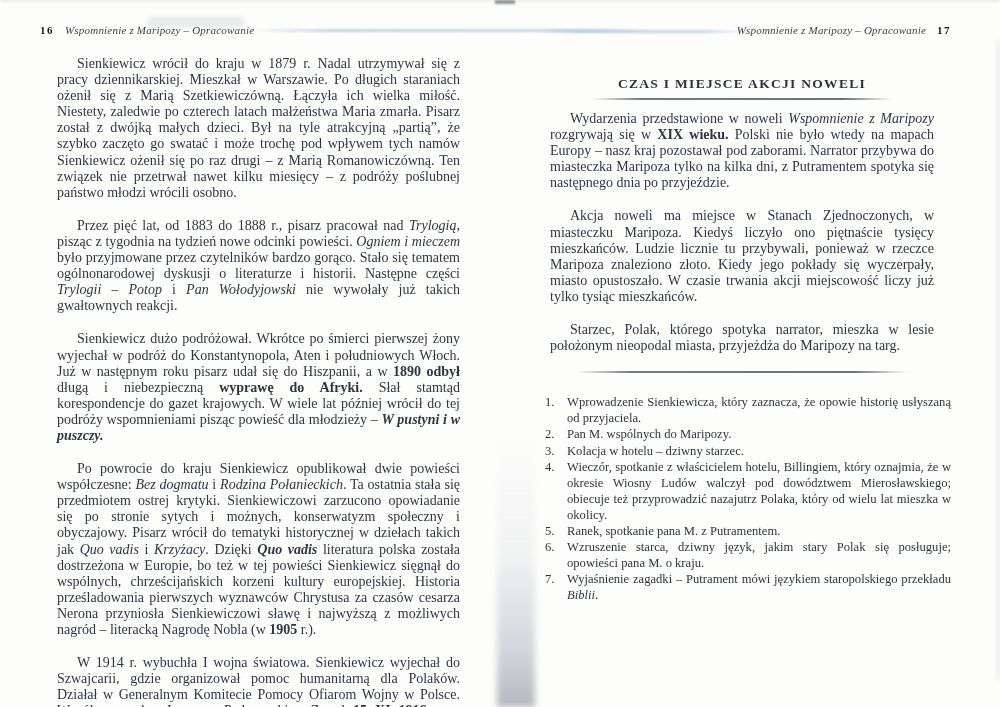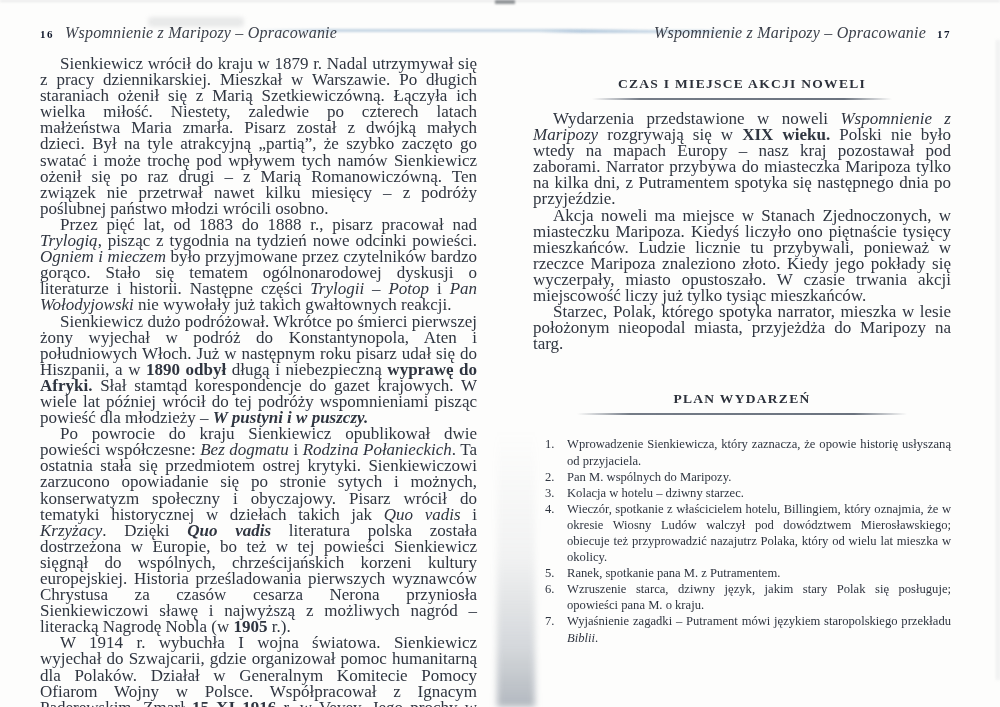--- a/index.html
+++ b/index.html
@@ -9,25 +9,25 @@
     font-family:"Liberation Serif","DejaVu Serif",serif;
   }
   
   .page { position:absolute; top:24px; }
   .page-left  { left:40px;  width:437px; }
   .page-right { left:533px; width:418px; }
 
   .page-header { display:flex; align-items:baseline; gap:11px; height:15px; }
   .page-header.right { justify-content:flex-end; }
   .pg-num { font-weight:bold; font-size:11px; letter-spacing:1.5px; color:#0f172a; }
-  .running-title { font-style:italic; font-size:16px; color:#3c414b; letter-spacing:0.2px; }
+  .running-title { font-style:italic; font-size:11px; color:#3c414b; letter-spacing:0.2px; }
 
   .bodytext { margin-top:17px; }
   .bodytext p, .para {
-    margin:0; font-size:17px; line-height:16.1px;
+    margin:17px; font-size:14px; line-height:16.1px;
     text-align:justify; text-indent:20px; hyphens:auto;
   }
   .run-i  { font-style:italic; }
   .run-b  { font-weight:bold; }
   .run-bi { font-weight:bold; font-style:italic; }
 
   
   .section-heading {
     margin:6px; text-align:center; font-weight:bold;
     font-size:13.5px; letter-spacing:1.3px; color:#2c313b;
@@ -110,21 +110,20 @@
 
     <h2 class="section-heading mt-h1">CZAS I MIEJSCE AKCJI NOWELI</h2>
     <div class="heading-rule rule-1"></div>
 
     <div>
       <p class="para first-after-rule"><span>Wydarzenia przedstawione w noweli </span><span class="run-i">Wspomnienie z Maripozy</span><span> rozgrywają się w </span><span class="run-b">XIX wieku.</span><span> Polski nie było wtedy na mapach Europy – nasz kraj pozostawał pod zaborami. Narrator przybywa do miasteczka Maripoza tylko na kilka dni, z Putramentem spotyka się następnego dnia po przyjeździe.</span></p>
       <p class="para"><span>Akcja noweli ma miejsce w Stanach Zjednoczonych, w miasteczku Maripoza. Kiedyś liczyło ono piętnaście tysięcy mieszkańców. Ludzie licznie tu przybywali, ponieważ w rzeczce Maripoza znaleziono złoto. Kiedy jego pokłady się wyczerpały, miasto opustoszało. W czasie trwania akcji miejscowość liczy już tylko tysiąc mieszkańców.</span></p>
       <p class="para"><span>Starzec, Polak, którego spotyka narrator, mieszka w lesie położonym nieopodal miasta, przyjeżdża do Maripozy na targ.</span></p>
     </div>
 
-    <h2 class="section-heading mt-h2">PLAN WYDARZEŃ</h2>
     <div class="heading-rule rule-2"></div>
 
     <div class="plan-list">
       <div class="plan-item">
         <span class="li-num">1.</span>
         <span class="li-text"><span>Wprowadzenie Sienkiewicza, który zaznacza, że opowie historię usłyszaną od przyjaciela.</span></span>
       </div>
       <div class="plan-item">
         <span class="li-num">2.</span>
         <span class="li-text"><span>Pan M. wspólnych do Maripozy.</span></span>

